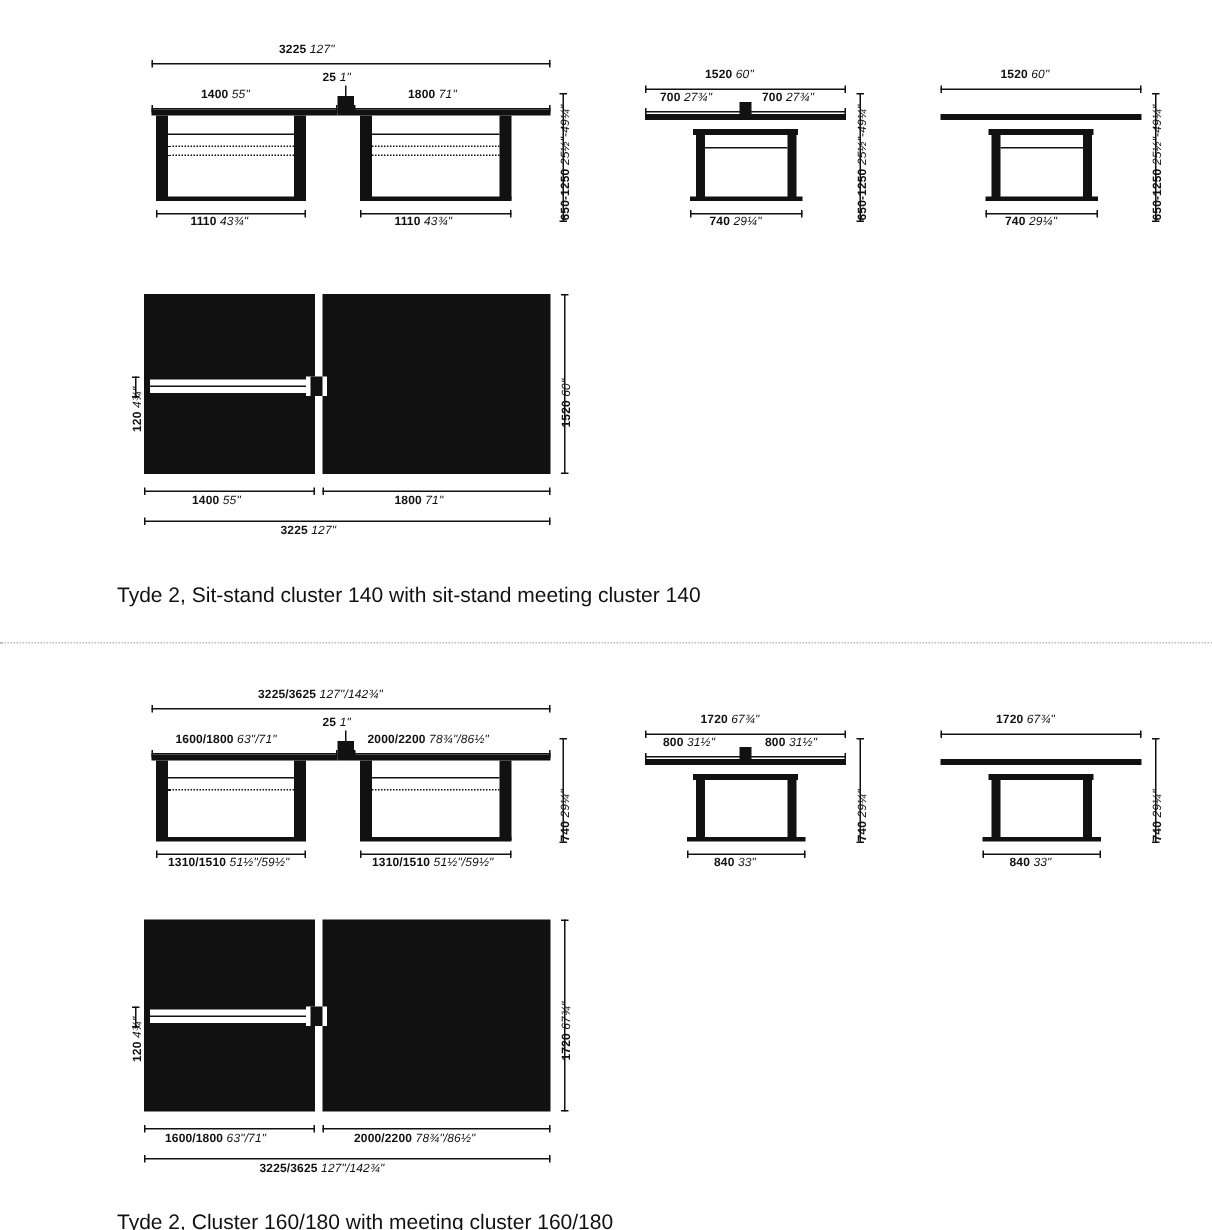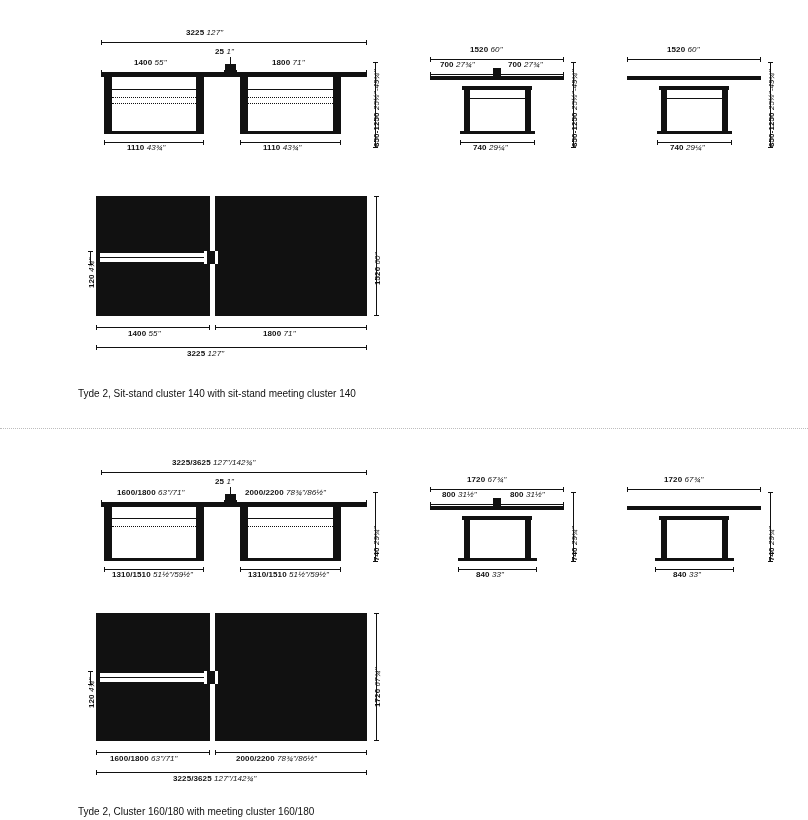--- a/index.html
+++ b/index.html
@@ -29,21 +29,21 @@
     line-height:9px;
   }
   .dim .mm { font-weight:700; }
   .dim .in { font-style:italic; font-weight:400; }
   .dim.vert {
     transform-origin: 0 0;
     transform: rotate(-90deg);
   }
   .caption {
     position:absolute;
-    font-size:10px;
+    font-size:14px;
     color:#111;
     white-space:nowrap;
   }
   .rule { position:absolute; height:0; border-top:1px dotted #bdbdbd; left:0; width:808px; }
 
   
   .dimline { position:absolute; height:5px; }
   .dimline::before, .dimline::after {
     content:""; position:absolute; top:0; width:1px; height:5px; background:#111;
   }

